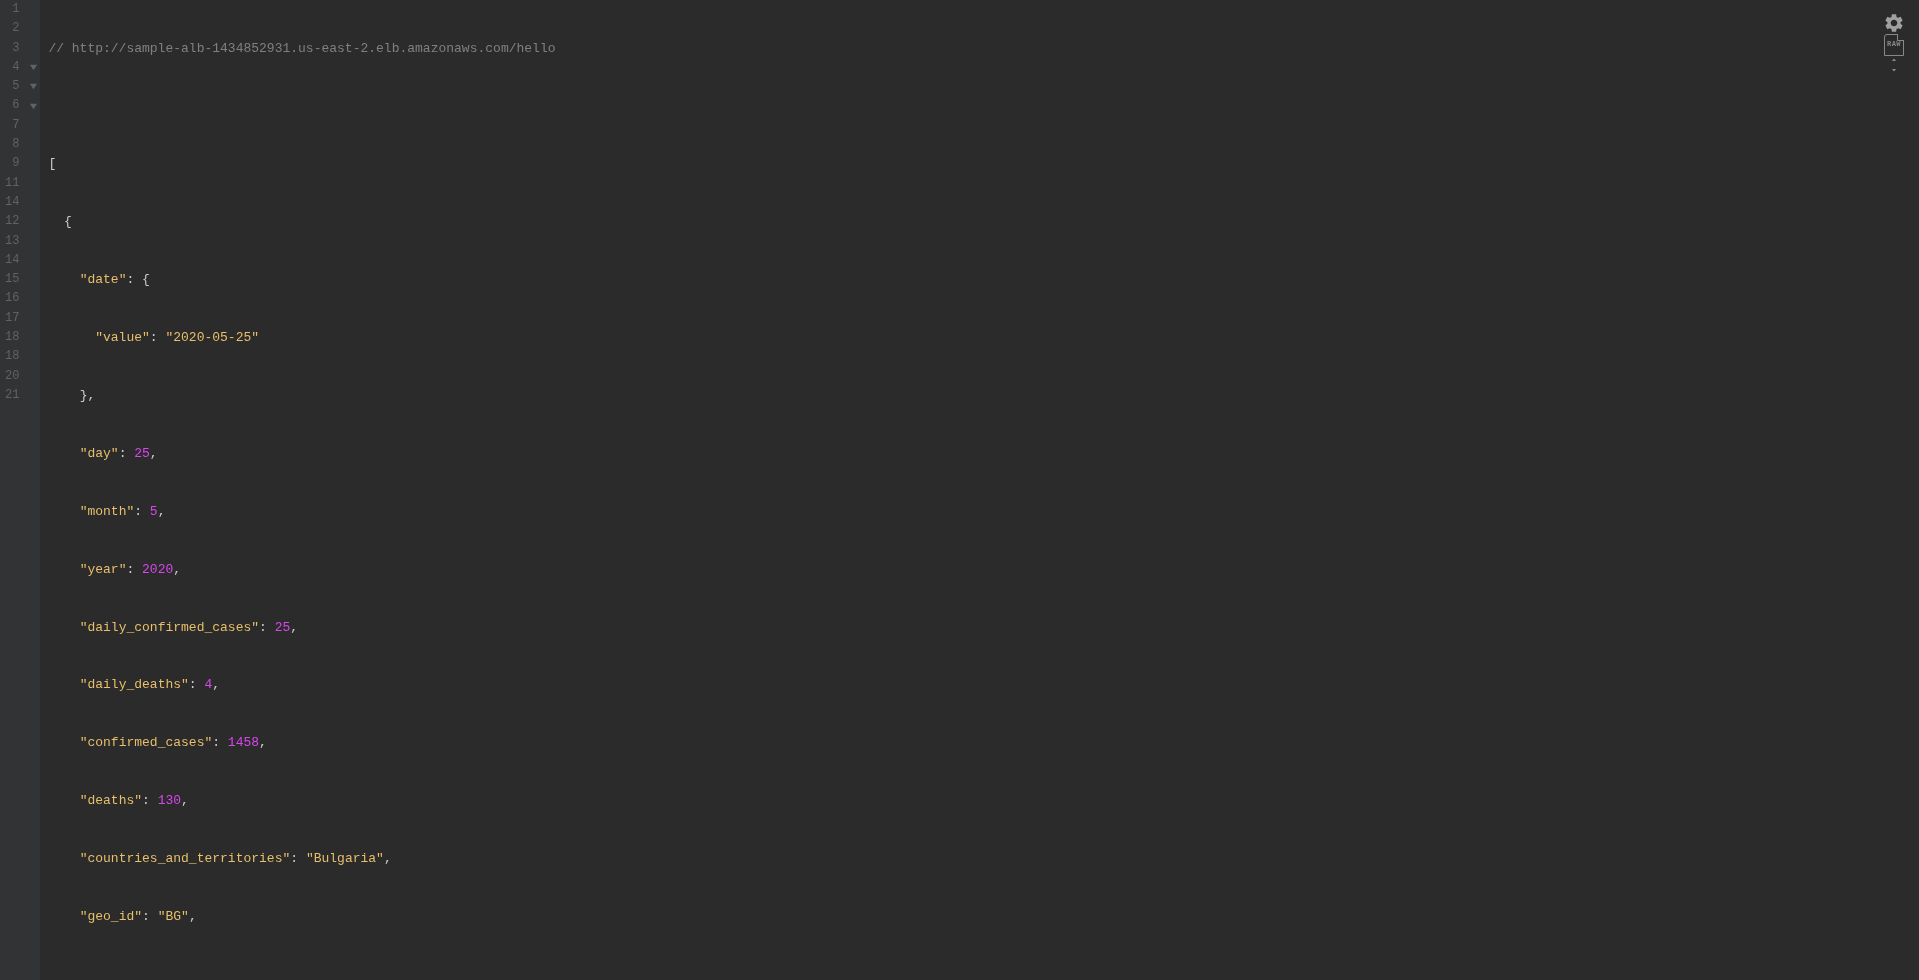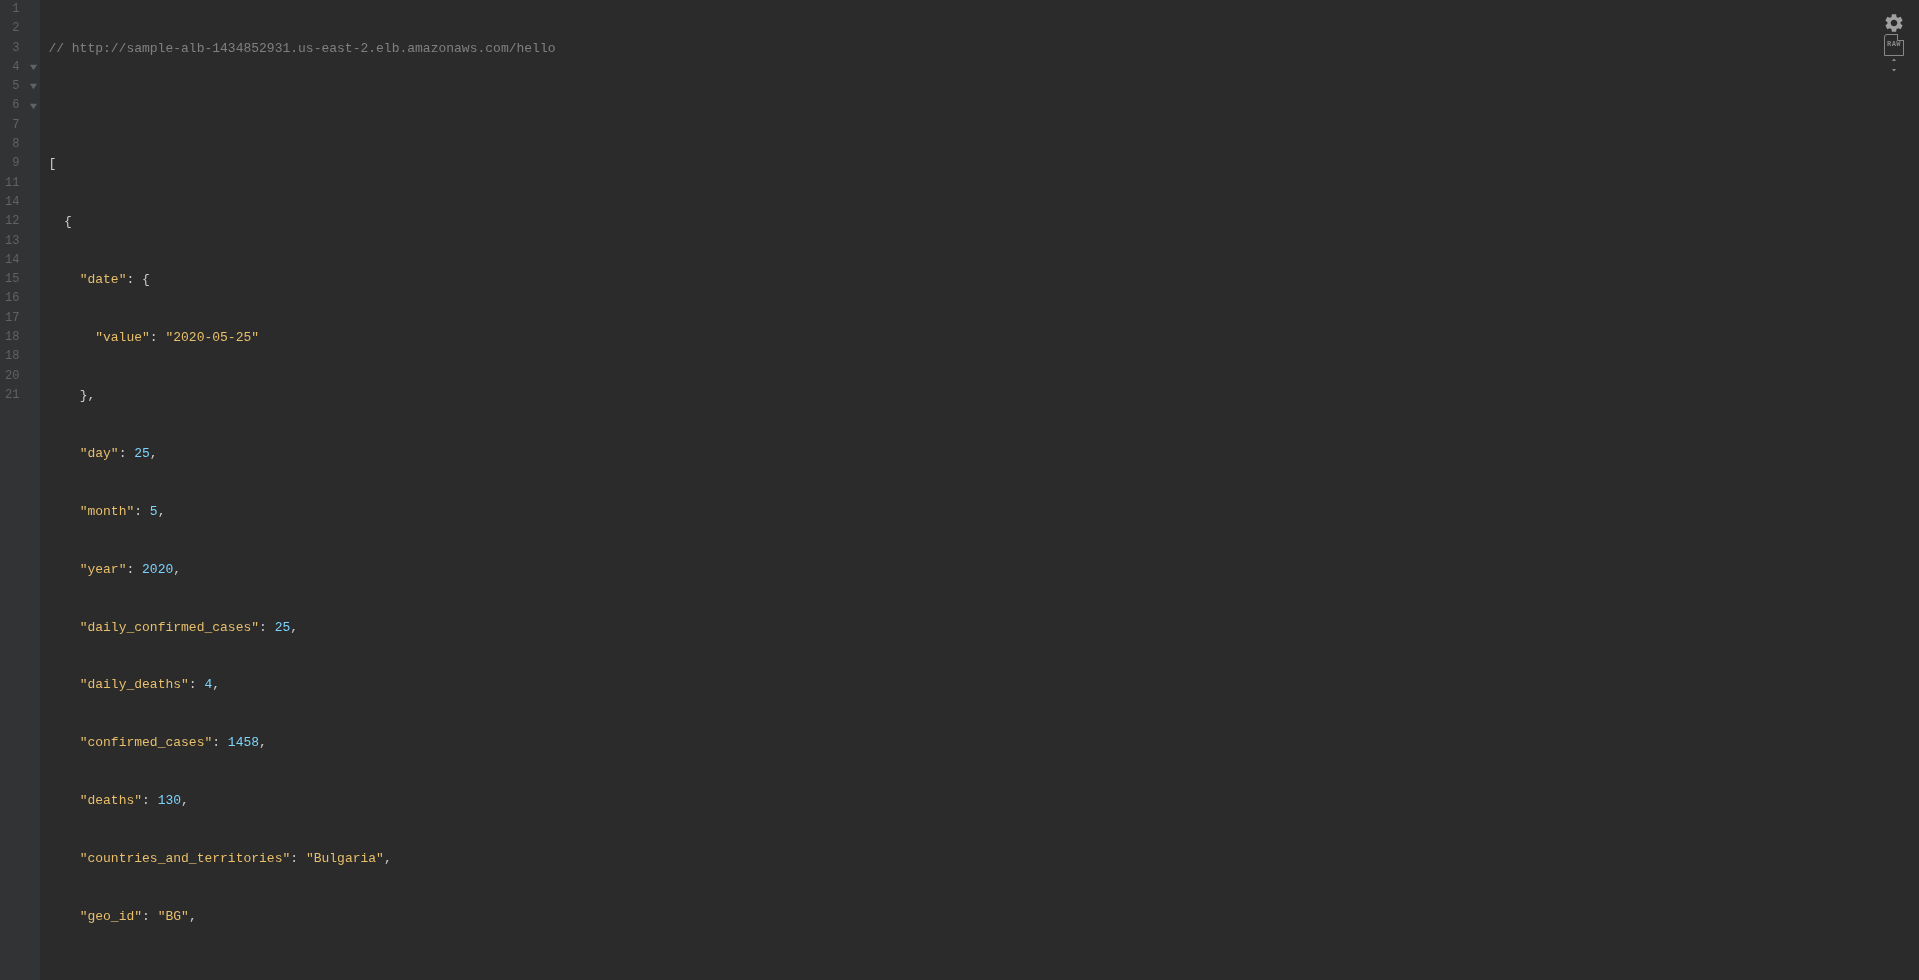--- a/index.html
+++ b/index.html
@@ -59,21 +59,21 @@
       white-space: pre;
       position: relative;
     }
     .code-line {
       height: 19.3px;
       display: block;
     }
     .comment { color: #808080; }
     .string { color: #e8bf6a; }
     .key { color: #e8bf6a; }
-    .number { color: #7dd3fc; }
+    .number { color: #d946ef; }
     .punct { color: #cccccc; }
     .bracket { color: #cccccc; }
 
     .toolbar {
       position: absolute;
       right: 14px;
       top: 12px;
       display: flex;
       flex-direction: column;
       align-items: center;

